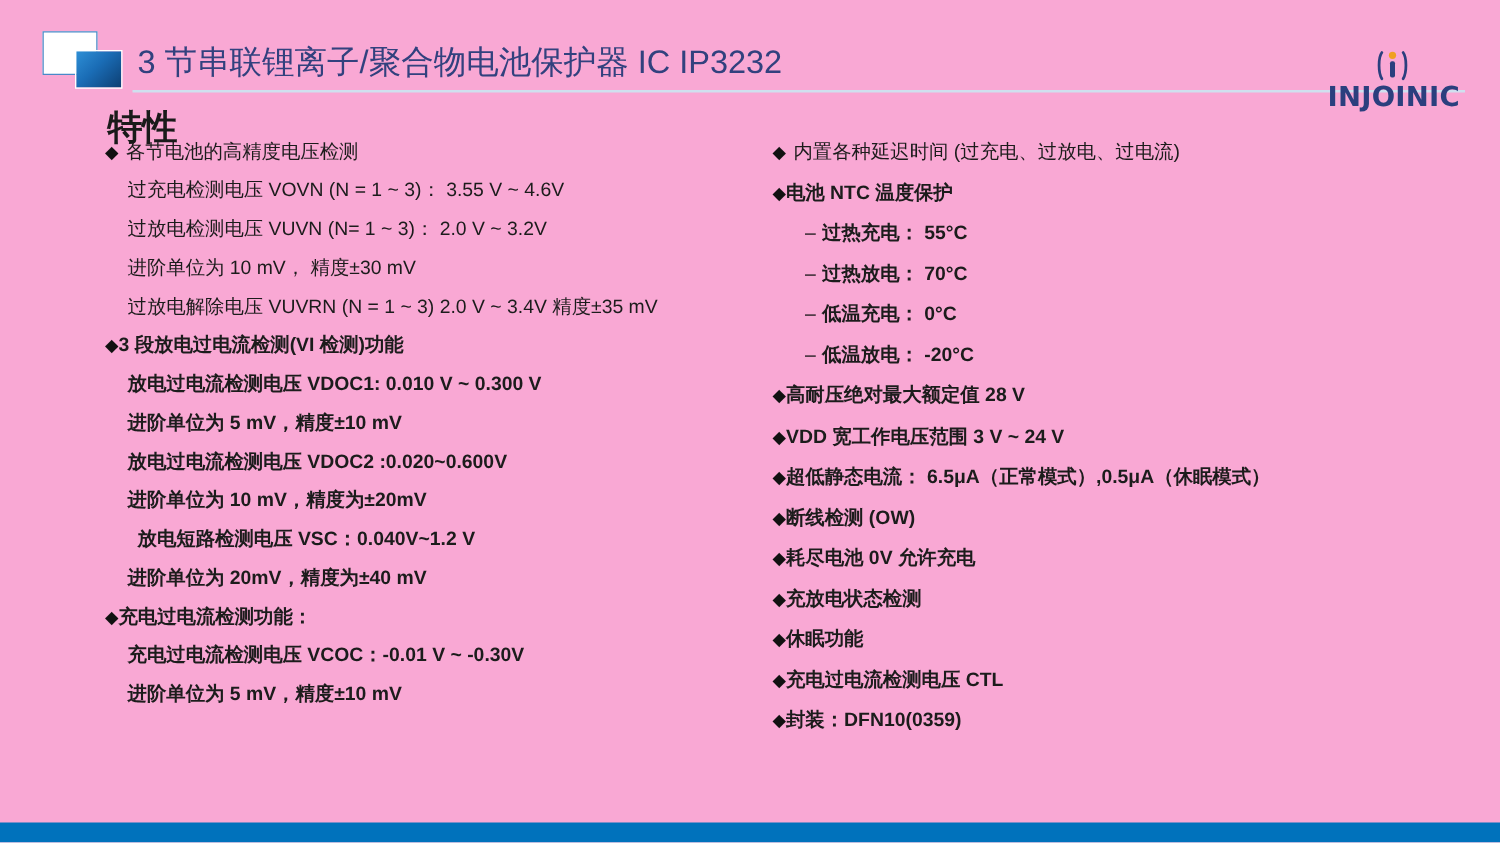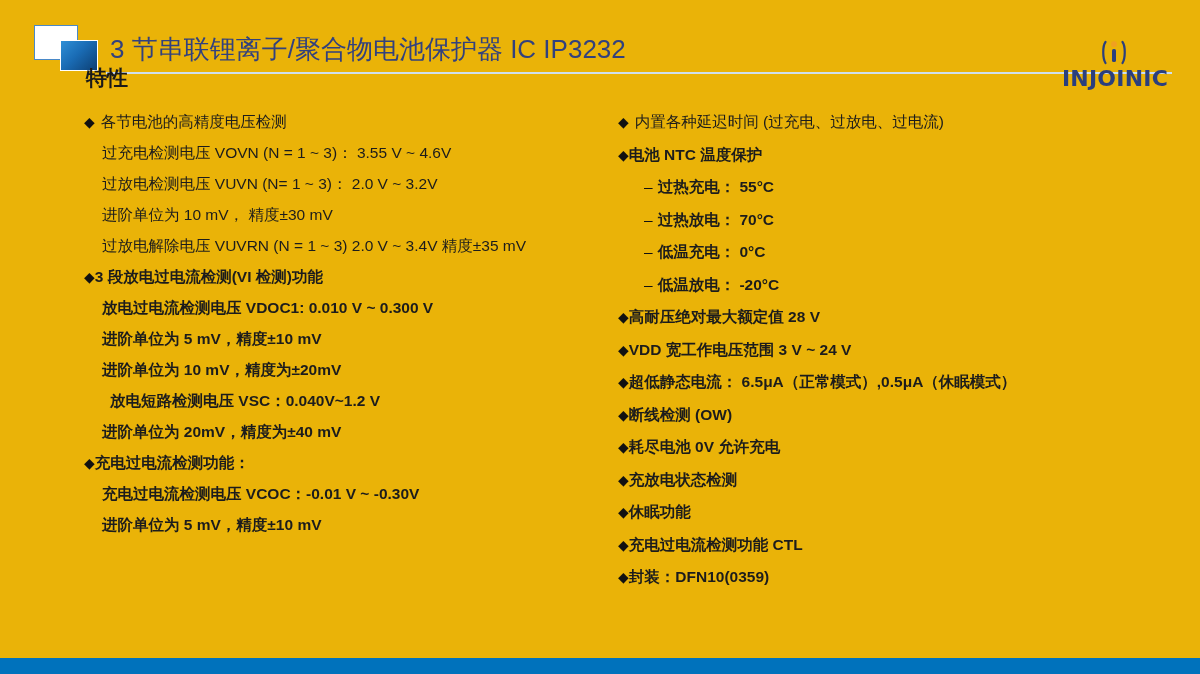--- a/index.html
+++ b/index.html
@@ -2,21 +2,21 @@
 <html><head>
 <meta charset="utf-8">
 <style>
   * { box-sizing: border-box; margin: 0; padding: 0; }
   html, body {
     width: 1200px; height: 674px;
     background: #ffffff;
     font-family: "Liberation Sans", "DejaVu Sans", sans-serif;
     overflow: hidden;
   }
-  .slide { position: relative; width: 1200px; height: 674px; background: #eab308; }
+  .slide { position: relative; width: 1200px; height: 674px; background: #f9a8d4; }
 
   
   .header { position: absolute; left: 0; top: 0; width: 1200px; height: 80px; }
 
   .deco { position: absolute; left: 34px; top: 25px; width: 72px; height: 46px; }
   .deco-outline {
     position: absolute; left: 0; top: 0; width: 44px; height: 35px;
     border: 1.6px solid #4a89c8; background: #ffffff;
   }
   .deco-filled {
@@ -43,22 +43,22 @@
   }
   .logo-mark { position: relative; width: 26px; height: 28px; margin-right: 1px; }
   .logo-mark svg { display: block; }
   .logo-text {
     font-size: 22px; font-weight: bold; letter-spacing: 0.2px;
     color: #2b3f7e; font-family: "DejaVu Sans", "Liberation Sans", sans-serif;
   }
 
   
   .section-title {
-    position: absolute; left: 86px; top: 64px;
-    font-size: 21px; line-height: 28px; color: #1a1a1a; font-weight: 700;
+    position: absolute; left: 86px; top: 88px;
+    font-size: 28px; line-height: 28px; color: #1a1a1a; font-weight: 700;
   }
 
   .col { position: absolute; top: 112px; }
   .col-left  { left: 84px;  width: 545px; }
   .col-right { left: 618px; width: 560px; }
 
   .line {
     display: flex; align-items: baseline;
     font-size: 15.5px; line-height: 19px;
     color: #1c1c1c; height: 31px; white-space: nowrap;
@@ -136,20 +136,23 @@
         <span class="bullet">◆</span>
         <span class="txt bold">3 段放电过电流检测(VI 检测)功能</span>
       </div>
       <div class="line ind-1">
         <span class="txt bold">放电过电流检测电压 VDOC1: 0.010 V ~ 0.300 V</span>
       </div>
       <div class="line ind-1">
         <span class="txt bold">进阶单位为 5 mV，精度±10 mV</span>
       </div>
       <div class="line ind-1">
+        <span class="txt bold">放电过电流检测电压 VDOC2 :0.020~0.600V</span>
+      </div>
+      <div class="line ind-1">
         <span class="txt bold">进阶单位为 10 mV，精度为±20mV</span>
       </div>
       <div class="line ind-2">
         <span class="txt bold">放电短路检测电压 VSC：0.040V~1.2 V</span>
       </div>
       <div class="line ind-1">
         <span class="txt bold">进阶单位为 20mV，精度为±40 mV</span>
       </div>
       <div class="line ind-0">
         <span class="bullet">◆</span>
@@ -211,21 +214,21 @@
       <div class="line ind-0">
         <span class="bullet">◆</span>
         <span class="txt bold">充放电状态检测</span>
       </div>
       <div class="line ind-0">
         <span class="bullet">◆</span>
         <span class="txt bold">休眠功能</span>
       </div>
       <div class="line ind-0">
         <span class="bullet">◆</span>
-        <span class="txt bold">充电过电流检测功能 CTL</span>
+        <span class="txt bold">充电过电流检测电压 CTL</span>
       </div>
       <div class="line ind-0">
         <span class="bullet">◆</span>
         <span class="txt bold">封装：DFN10(0359)</span>
       </div>
     </div>
 
   <div class="footer-bar"></div>
 
 </div>

